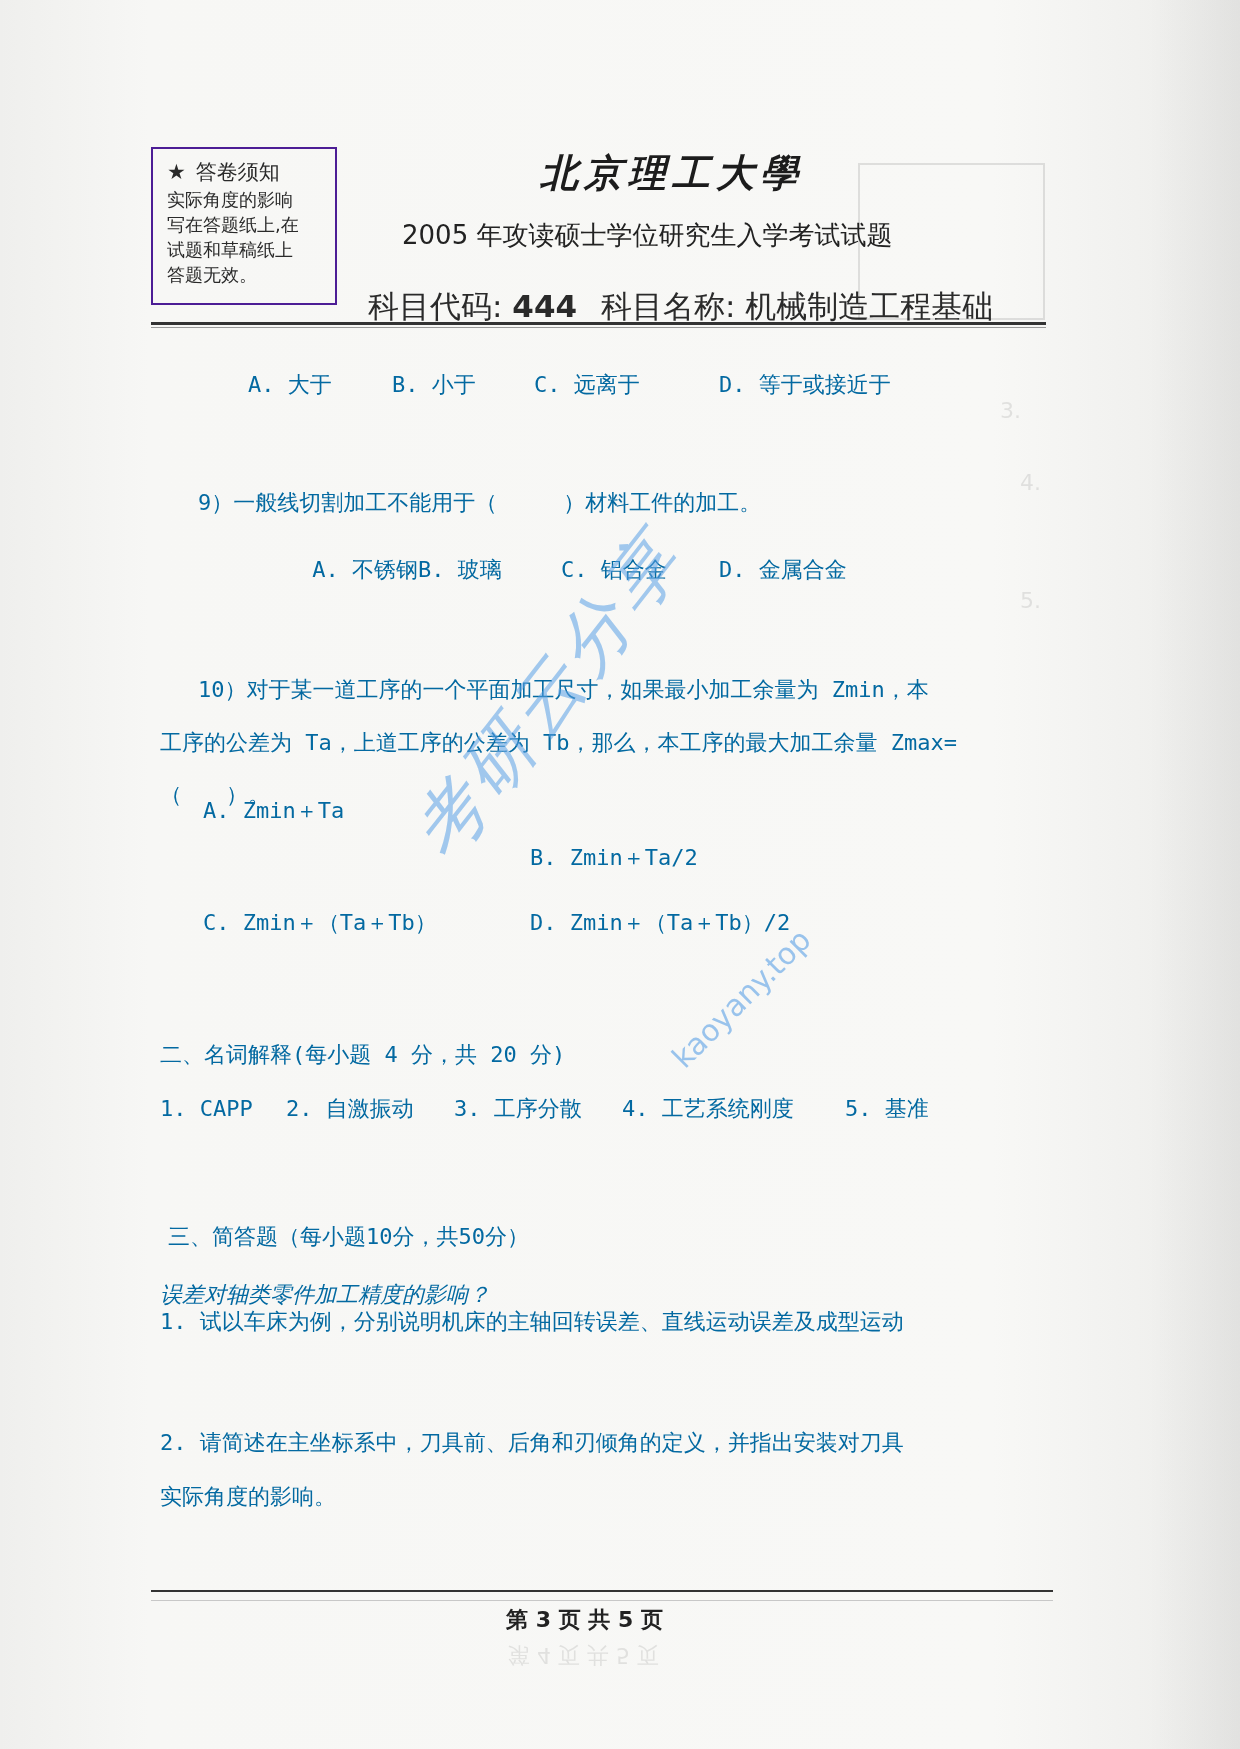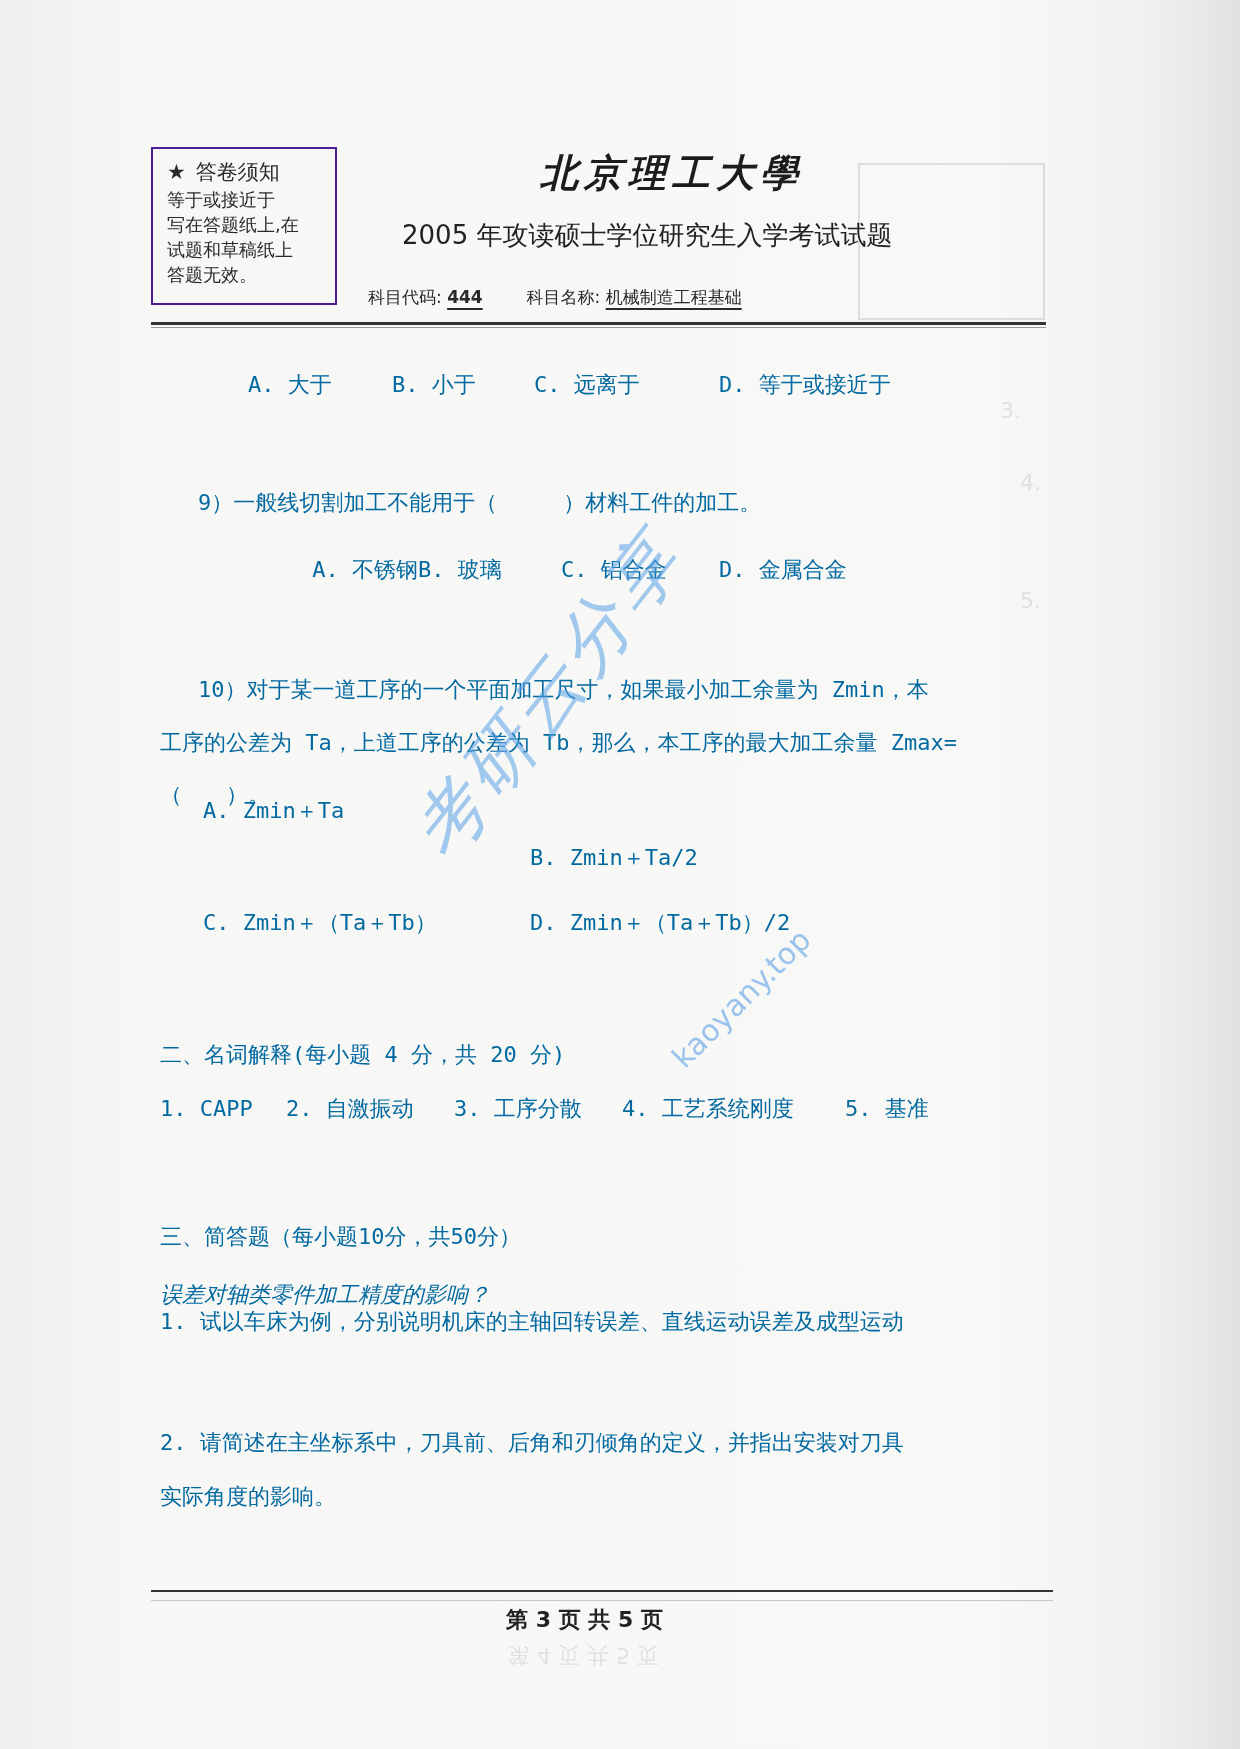--- a/index.html
+++ b/index.html
@@ -22,21 +22,21 @@
     position:absolute; left:151px; top:147px; width:186px; height:158px;
     border:2px solid #4c1d95; box-sizing:border-box; padding:8px 14px;
     font-family:"DejaVu Sans", sans-serif; font-size:18px; line-height:25px; color:#2a2a2a;
   }
   .notice .t { font-size:21px; line-height:30px; }
   .notice .star { margin-right:10px; }
 
   .univ { left:540px; top:148px; font-size:38px; font-weight:bold; letter-spacing:6px;
     font-family:"DejaVu Serif", serif; color:#1c1c1c; font-style:italic; }
   .exam-title { left:402px; top:218px; font-size:26px; font-family:"DejaVu Sans", sans-serif; color:#222; }
-  .subject { left:368px; top:286px; font-size:17px; font-family:"DejaVu Sans", sans-serif; color:#2a2a2a; }
+  .subject { left:368px; top:286px; font-size:31px; font-family:"DejaVu Sans", sans-serif; color:#2a2a2a; }
   .subject .u { text-decoration:underline; text-underline-offset:5px; text-decoration-thickness:2px; }
   .subject .code { font-weight:bold; margin-right:14px; display:inline-block; min-width:60px; }
 
   .rule-top { position:absolute; left:151px; top:322px; width:895px; height:3px; background:#333; }
   .rule-top2 { position:absolute; left:151px; top:327px; width:895px; height:1px; background:#999; }
 
   .q { font-size:22px; color:#0369a1; }
   .mono { font-family:"DejaVu Sans Mono", "Liberation Mono", monospace; }
 
   .opt { display:inline-block; }
@@ -63,21 +63,21 @@
 
 <div class="ghost-box"></div>
 <div class="abs ghost" style="left:1000px;top:398px;font-size:22px;">3.</div>
 <div class="abs ghost" style="left:1020px;top:470px;font-size:22px;">4.</div>
 <div class="abs ghost" style="left:1020px;top:588px;font-size:22px;">5.</div>
 
 <div class="notice">
   <div class="t">
     <span class="star">★</span><span>答卷须知</span>
   </div>
-  <div>等于或接近于</div>
+  <div>实际角度的影响</div>
   <div>写在答题纸上,在</div>
   <div>试题和草稿纸上</div>
   <div>答题无效。</div>
 </div>
 
 <div class="abs univ">北京理工大學</div>
 <div class="abs exam-title">2005 年攻读硕士学位研究生入学考试试题</div>
 <div class="abs subject">
   <span>科目代码:</span>
   <span class="u code">444</span>
@@ -102,21 +102,21 @@
 <div class="abs q mono" style="left:203px;top:796px;">A. Zmin＋Ta</div>
 <div class="abs q mono" style="left:530px;top:843px;">B. Zmin＋Ta/2</div>
 <div class="abs q mono" style="left:203px;top:908px;">C. Zmin＋（Ta＋Tb）</div>
 <div class="abs q mono" style="left:530px;top:908px;">D. Zmin＋（Ta＋Tb）/2</div>
 
 <div class="abs q mono" style="left:160px;top:1040px;">二、名词解释(每小题 4 分，共 20 分)</div>
 <div class="abs q mono" style="left:160px;top:1094px;">
   <span class="opt" style="width:126px;">1. CAPP</span><span class="opt" style="width:168px;">2. 自激振动</span><span class="opt" style="width:168px;">3. 工序分散</span><span class="opt" style="width:223px;">4. 工艺系统刚度</span><span class="opt">5. 基准</span>
 </div>
 
-<div class="abs q mono" style="left:160px;top:1222px;text-align:right;">三、简答题（每小题10分，共50分）</div>
+<div class="abs q mono" style="left:168px;top:1222px;text-align:right;">三、简答题（每小题10分，共50分）</div>
 <div class="abs q mono" style="left:160px;top:1307px;">1. 试以车床为例，分别说明机床的主轴回转误差、直线运动误差及成型运动</div>
 <div class="abs q mono" style="left:160px;top:1280px;font-style:italic;">误差对轴类零件加工精度的影响？</div>
 <div class="abs q mono" style="left:160px;top:1428px;">2. 请简述在主坐标系中，刀具前、后角和刃倾角的定义，并指出安装对刀具</div>
 <div class="abs q mono" style="left:160px;top:1482px;">实际角度的影响。</div>
 
 <div class="rule-bottom"></div>
 <div class="rule-bottom2"></div>
 <div class="abs footer">第 3 页 共 5 页</div>
 <div class="abs ghost" style="left:508px;top:1640px;font-size:22px;transform:scaleY(-1);">第 4 页 共 5 页</div>
 

